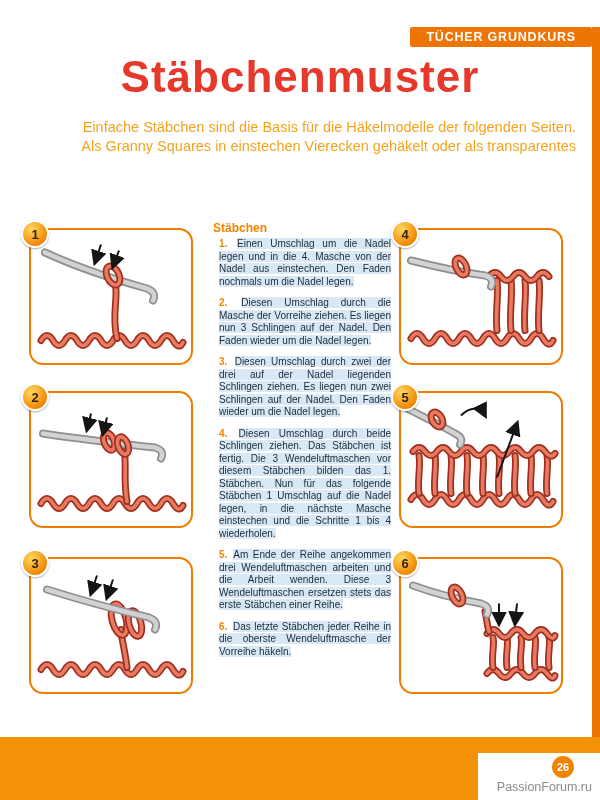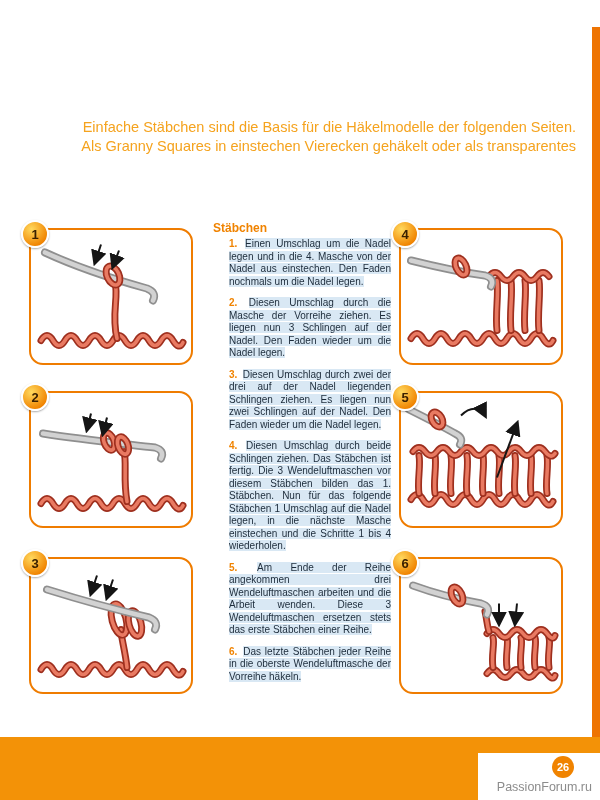--- a/index.html
+++ b/index.html
@@ -39,39 +39,41 @@
   
   .yo{stroke:#9e2f1e;stroke-width:7;fill:none;stroke-linecap:round;}
   .yi{stroke:#e97a62;stroke-width:3.6;fill:none;stroke-linecap:round;}
   .hooko{stroke:#8f8f8f;stroke-width:8;fill:none;stroke-linecap:round;}
   .hooki{stroke:#d2d2d2;stroke-width:4.6;fill:none;stroke-linecap:round;}
   .arrow{stroke:#151515;stroke-width:2;fill:none;}
 
   
   .instructions{position:absolute;left:213px;top:221px;width:178px;}
   .instr-heading{color:#f08300;font-weight:bold;font-size:12px;margin:0 0 3px 0;}
-  .step{font-size:10px;line-height:12.5px;text-align:justify;margin:0 0 9px 16px;color:#1c2b3a;}
+  .step{font-size:10px;line-height:12.5px;text-align:justify;margin:0 0 9px 6px;color:#1c2b3a;}
   .step .num{color:#f08300;font-weight:bold;margin-right:2px;}
   .step .txt{background:#d9e8f4;}
 </style>
 </head>
 <body>
 
 <svg width="0" height="0" style="position:absolute">
   <defs>
     <marker id="ah" markerWidth="8" markerHeight="8" refX="6" refY="4" orient="auto">
       <path d="M0 0 L8 4 L0 8 z" fill="#151515"></path>
     </marker>
   </defs>
 </svg>
 
 <div class="page">
 
   <div class="right-strip"></div>
-
+  <div class="header-badge">TÜCHER GRUNDKURS</div>
+
+  <div class="title">Stäbchenmuster</div>
 
   <div class="intro">
     <div>Einfache Stäbchen sind die Basis für die Häkelmodelle der folgenden Seiten.</div>
     <div>Als Granny Squares in einstechen Vierecken gehäkelt oder als transparentes</div>
   </div>
 
   <div class="figure f1">
     <div class="fig-num">1</div>
     <svg viewBox="0 0 160 132">
       <path class="yo" d="M10 110 Q16 100 22 110 Q28 120 34 110 Q40 100 46 110 Q52 120 58 110 Q64 100 70 110 Q76 120 82 110 Q88 100 94 110 Q100 120 106 110 Q112 100 118 110 Q124 120 130 110 Q136 100 142 110 Q148 120 152 112"></path>

